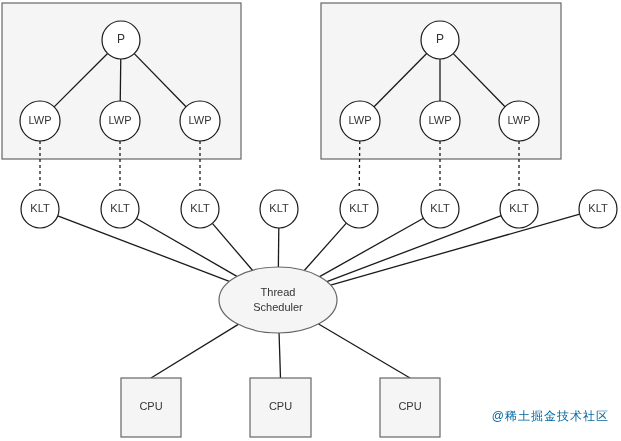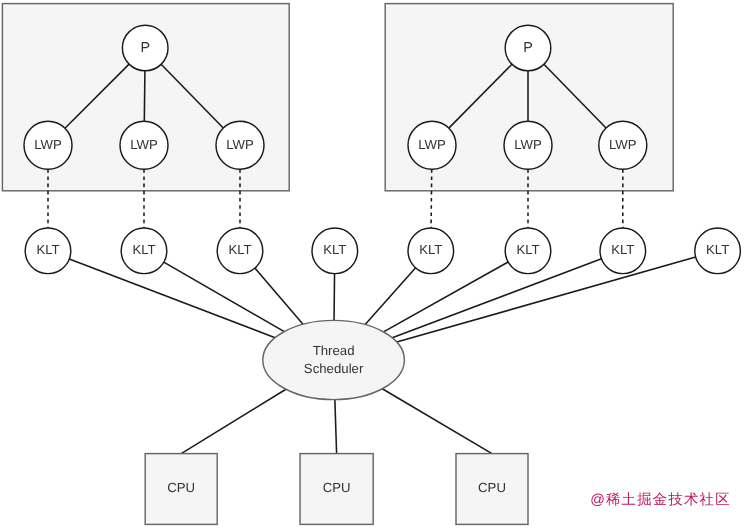--- a/index.html
+++ b/index.html
@@ -65,21 +65,21 @@
     stroke-width: 1.3;
     fill: none;
     stroke-dasharray: 3 3;
   }
   .watermark {
     position: absolute;
     right: 12px;
     bottom: 16px;
     font-family: "Liberation Sans", sans-serif;
     font-size: 12px;
-    color: #be185d;
+    color: #0369a1;
     letter-spacing: 1px;
     user-select: none;
     white-space: nowrap;
   }
 </style>
 </head>
 <body>
 
 <div id="diagram-root">
 

